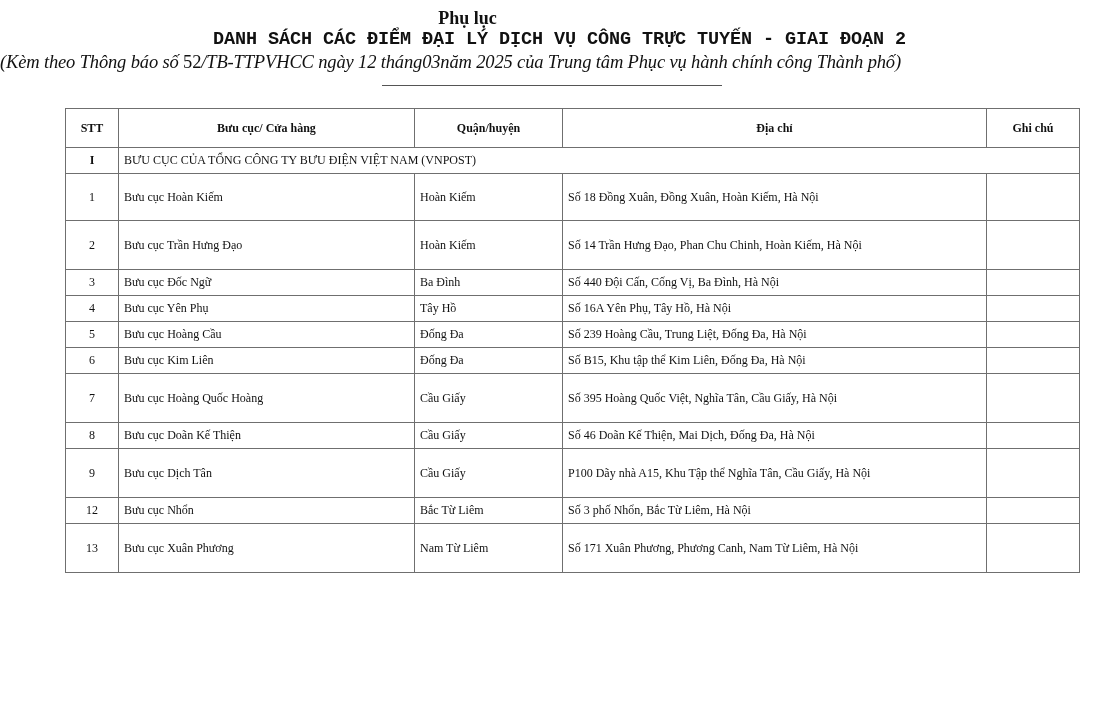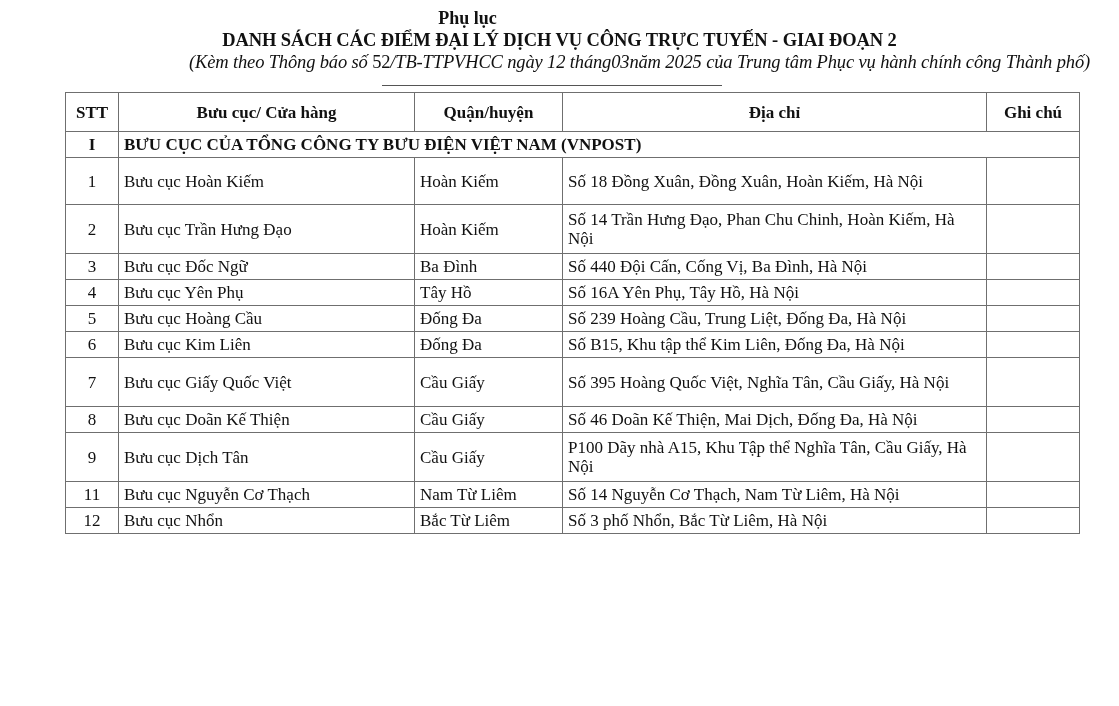--- a/index.html
+++ b/index.html
@@ -35,30 +35,31 @@
     .main-title {
       position: absolute;
       left: 0;
       width: 1119px;
       top: 29px;
       font-size: 18.5px;
       font-weight: bold;
       line-height: 22px;
       text-align: center;
       letter-spacing: -0.1px;
+      font-family: Liberation Mono, monospace;
     }
     .subtitle {
       position: absolute;
       left: 0;
       width: 1090px;
       top: 51px;
       font-size: 18.5px;
       font-style: italic;
       line-height: 22px;
-      text-align: right;
+      text-align: left;
       white-space: nowrap;
       letter-spacing: -0.15px;
     }
     .subtitle .filled {
       font-style: normal;
     }
     .subtitle .filled-it {
       font-style: italic;
     }
     .title-rule {
@@ -66,25 +67,25 @@
       left: 382px;
       top: 85px;
       width: 340px;
       height: 0;
       border-top: 1px solid #555;
     }
 
     table.agents {
       position: absolute;
       left: 65px;
-      top: 92px;
+      top: 108px;
       width: 1014px;
       border-collapse: collapse;
       table-layout: fixed;
-      font-size: 17px;
+      font-size: 12px;
       line-height: 19px;
     }
     table.agents td, table.agents th {
       border: 1px solid #6f6f6f;
       padding: 0 5px;
       vertical-align: middle;
       overflow: hidden;
     }
     table.agents th {
       font-weight: bold;
@@ -94,21 +95,21 @@
     col.c-stt { width: 53px; }
     col.c-name { width: 296px; }
     col.c-dist { width: 148px; }
     col.c-addr { width: 424px; }
     col.c-note { width: 93px; }
 
     td.stt { text-align: center; }
     td.dist { text-align: left; }
     td.addr { padding-left: 5px; padding-right: 4px; margin-left: 25px; }
     tr.section td {
-      font-weight: bold;
+      font-weight: normal;
       height: 25px;
     }
     tr.section td.stt { font-weight: bold; }
     tr.r1 td { height: 46px; }
     tr.r2 td { height: 48px; }
     tr.r1line td { height: 25px; }
   </style>
 </head>
 <body>
 
@@ -179,47 +180,47 @@
     </tr>
     <tr class="r1line">
       <td class="stt">6</td>
       <td>Bưu cục Kim Liên</td>
       <td class="dist">Đống Đa</td>
       <td class="addr">Số B15, Khu tập thể Kim Liên, Đống Đa, Hà Nội</td>
       <td></td>
     </tr>
     <tr class="r2">
       <td class="stt">7</td>
-      <td>Bưu cục Giấy Quốc Việt</td>
+      <td>Bưu cục Hoàng Quốc Hoàng</td>
       <td class="dist">Cầu Giấy</td>
       <td class="addr">Số 395 Hoàng Quốc Việt, Nghĩa Tân, Cầu Giấy, Hà Nội</td>
       <td></td>
     </tr>
     <tr class="r1line">
       <td class="stt">8</td>
       <td>Bưu cục Doãn Kế Thiện</td>
       <td class="dist">Cầu Giấy</td>
       <td class="addr">Số 46 Doãn Kế Thiện, Mai Dịch, Đống Đa, Hà Nội</td>
       <td></td>
     </tr>
     <tr class="r2">
       <td class="stt">9</td>
       <td>Bưu cục Dịch Tân</td>
       <td class="dist">Cầu Giấy</td>
       <td class="addr">P100 Dãy nhà A15, Khu Tập thể Nghĩa Tân, Cầu Giấy, Hà Nội</td>
       <td></td>
     </tr>
     <tr class="r1line">
-      <td class="stt">11</td>
-      <td>Bưu cục Nguyễn Cơ Thạch</td>
-      <td class="dist">Nam Từ Liêm</td>
-      <td class="addr">Số 14 Nguyễn Cơ Thạch, Nam Từ Liêm, Hà Nội</td>
-      <td></td>
-    </tr>
-    <tr class="r1line">
       <td class="stt">12</td>
       <td>Bưu cục Nhổn</td>
       <td class="dist">Bắc Từ Liêm</td>
       <td class="addr">Số 3 phố Nhổn, Bắc Từ Liêm, Hà Nội</td>
       <td></td>
     </tr>
+    <tr class="r2">
+      <td class="stt">13</td>
+      <td>Bưu cục Xuân Phương</td>
+      <td class="dist">Nam Từ Liêm</td>
+      <td class="addr">Số 171 Xuân Phương, Phương Canh, Nam Từ Liêm, Hà Nội</td>
+      <td></td>
+    </tr>
   </tbody>
 </table>
 
 </body></html>

